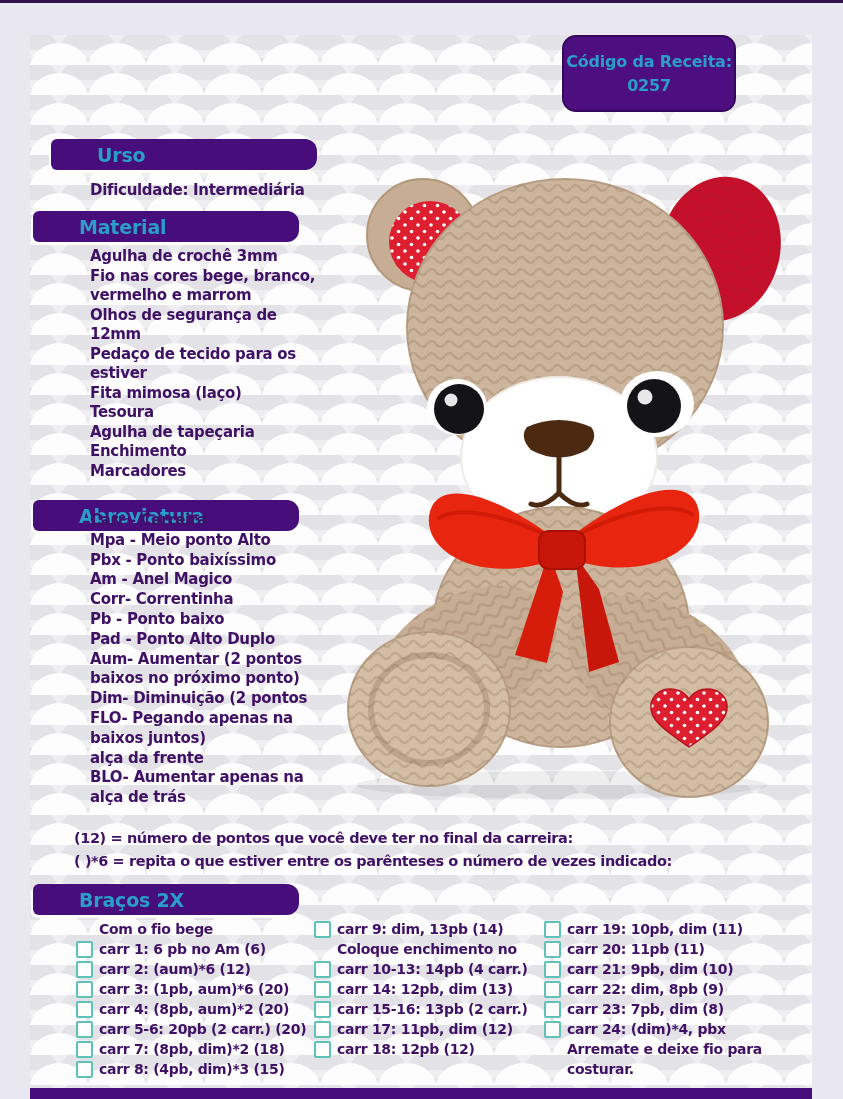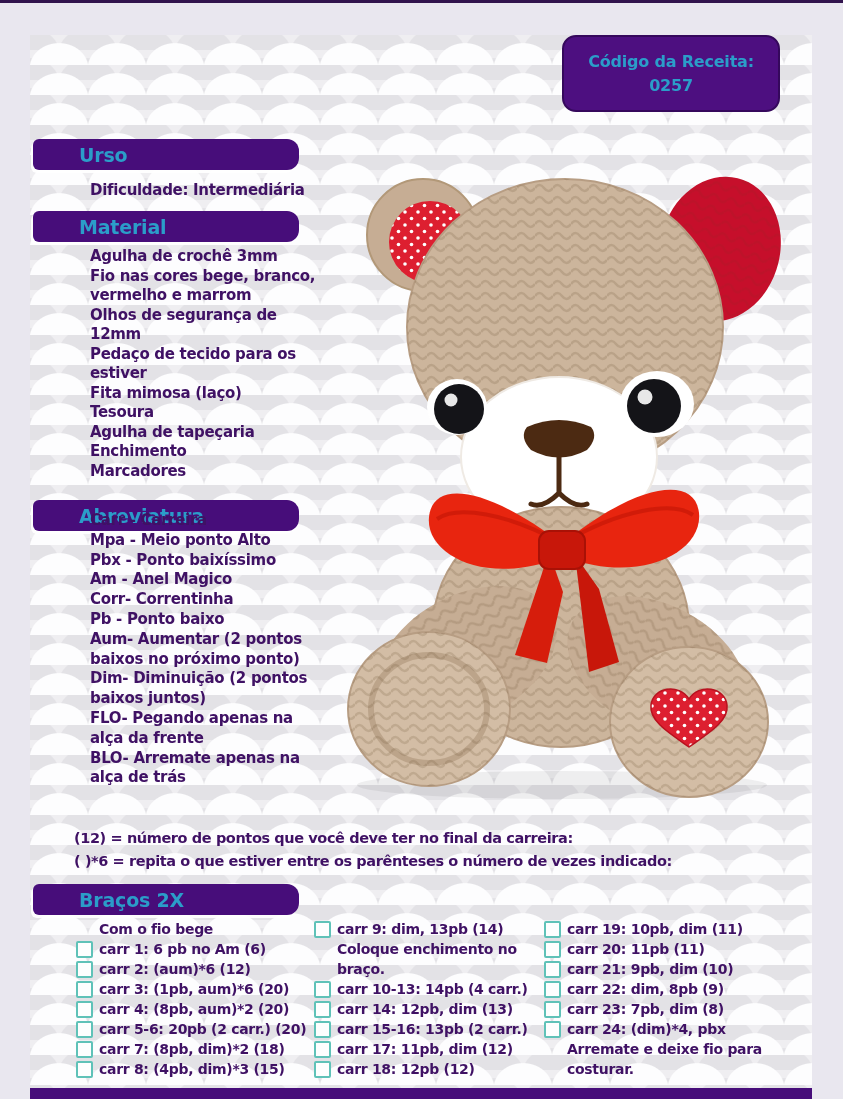--- a/index.html
+++ b/index.html
@@ -24,21 +24,21 @@
   .scales{
     position:absolute;left:30px;top:35px;width:782px;height:1064px;
     background-color:#efeef1;
     background-image:
       radial-gradient(30px 26px at 50% 112%, #fdfdfe 96%, rgba(0,0,0,0) 100%),
       radial-gradient(30px 26px at 50% 112%, #e3e2e6 96%, rgba(0,0,0,0) 100%);
     background-size:58px 30px;
     background-position:0 0,29px 15px;
   }
   .code-box{
-    position:absolute;left:562px;top:35px;width:218px;height:77px;
+    position:absolute;left:562px;top:35px;width:174px;height:77px;
     background:var(--code-box-bg);
     border:2px solid #35085c;border-radius:14px;box-sizing:border-box;
     display:flex;flex-direction:column;align-items:center;justify-content:center;gap:5px;
     color:var(--header-teal);font-size:16px;letter-spacing:-0.2px;
   }
   .bar{
     position:absolute;left:33px;width:266px;height:31px;
     background:var(--bar-purple);
     border-radius:6px 12px 12px 6px;
     box-shadow:-2px 3px 0 rgba(255,255,255,.9);
@@ -66,21 +66,21 @@
 <body>
 
 <div class="topline"></div>
 <div class="scales"></div>
 
 <div class="code-box">
   <div>Código da Receita:</div>
   <div>0257</div>
 </div>
 
-<div class="bar" style="top:139px;">
+<div class="bar" style="top:139px;margin-left:18px;">
   <span>Urso</span>
 </div>
 <div class="plain-line" style="left:90px;top:181px;">Dificuldade: Intermediária</div>
 
 <div class="bar" style="top:211px;">
   <span>Material</span>
 </div>
 <div class="tlist" id="material-list" style="top:247px;">
     <div class="tline">Agulha de crochê 3mm</div>
     <div class="tline">Fio nas cores bege, branco,</div>
@@ -99,27 +99,28 @@
 <div class="bar" style="top:500px;">
   <span>Abreviatura</span>
 </div>
 <div class="tlist" id="abrev-list" style="top:511px;">
     <div class="tline">Carr - Carreira</div>
     <div class="tline">Mpa - Meio ponto Alto</div>
     <div class="tline">Pbx - Ponto baixíssimo</div>
     <div class="tline">Am - Anel Magico</div>
     <div class="tline">Corr- Correntinha</div>
     <div class="tline">Pb - Ponto baixo</div>
+    <div class="tline">Pad - Ponto Alto Duplo</div>
     <div class="tline">Aum- Aumentar (2 pontos</div>
     <div class="tline">baixos no próximo ponto)</div>
     <div class="tline">Dim- Diminuição (2 pontos</div>
+    <div class="tline">FLO- Pegando apenas na</div>
     <div class="tline">baixos juntos)</div>
-    <div class="tline">FLO- Pegando apenas na</div>
     <div class="tline">alça da frente</div>
-    <div class="tline">BLO- Arremate apenas na</div>
+    <div class="tline">BLO- Aumentar apenas na</div>
     <div class="tline">alça de trás</div>
   </div>
 
 <div class="note" style="top:830px;">(12) = número de pontos que você deve ter no final da carreira:</div>
 <div class="note" style="top:853px;">( )*6 = repita o que estiver entre os parênteses o número de vezes indicado:</div>
 
 <div class="bar" style="top:884px;">
   <span>Braços 2X</span>
 </div>
 <div class="col" style="left:76px;">
@@ -155,23 +156,20 @@
       <span>carr 8: (4pb, dim)*3 (15)</span>
     </div>
   </div>
 <div class="col" style="left:314px;">
     <div class="tline">
       <span class="checkbox"></span>
       <span>carr 9: dim, 13pb (14)</span>
     </div>
     <div class="tline no-check">
       <span>Coloque enchimento no</span>
-    </div>
-    <div class="tline no-check">
-      <span>braço.</span>
     </div>
     <div class="tline">
       <span class="checkbox"></span>
       <span>carr 10-13: 14pb (4 carr.)</span>
     </div>
     <div class="tline">
       <span class="checkbox"></span>
       <span>carr 14: 12pb, dim (13)</span>
     </div>
     <div class="tline">

